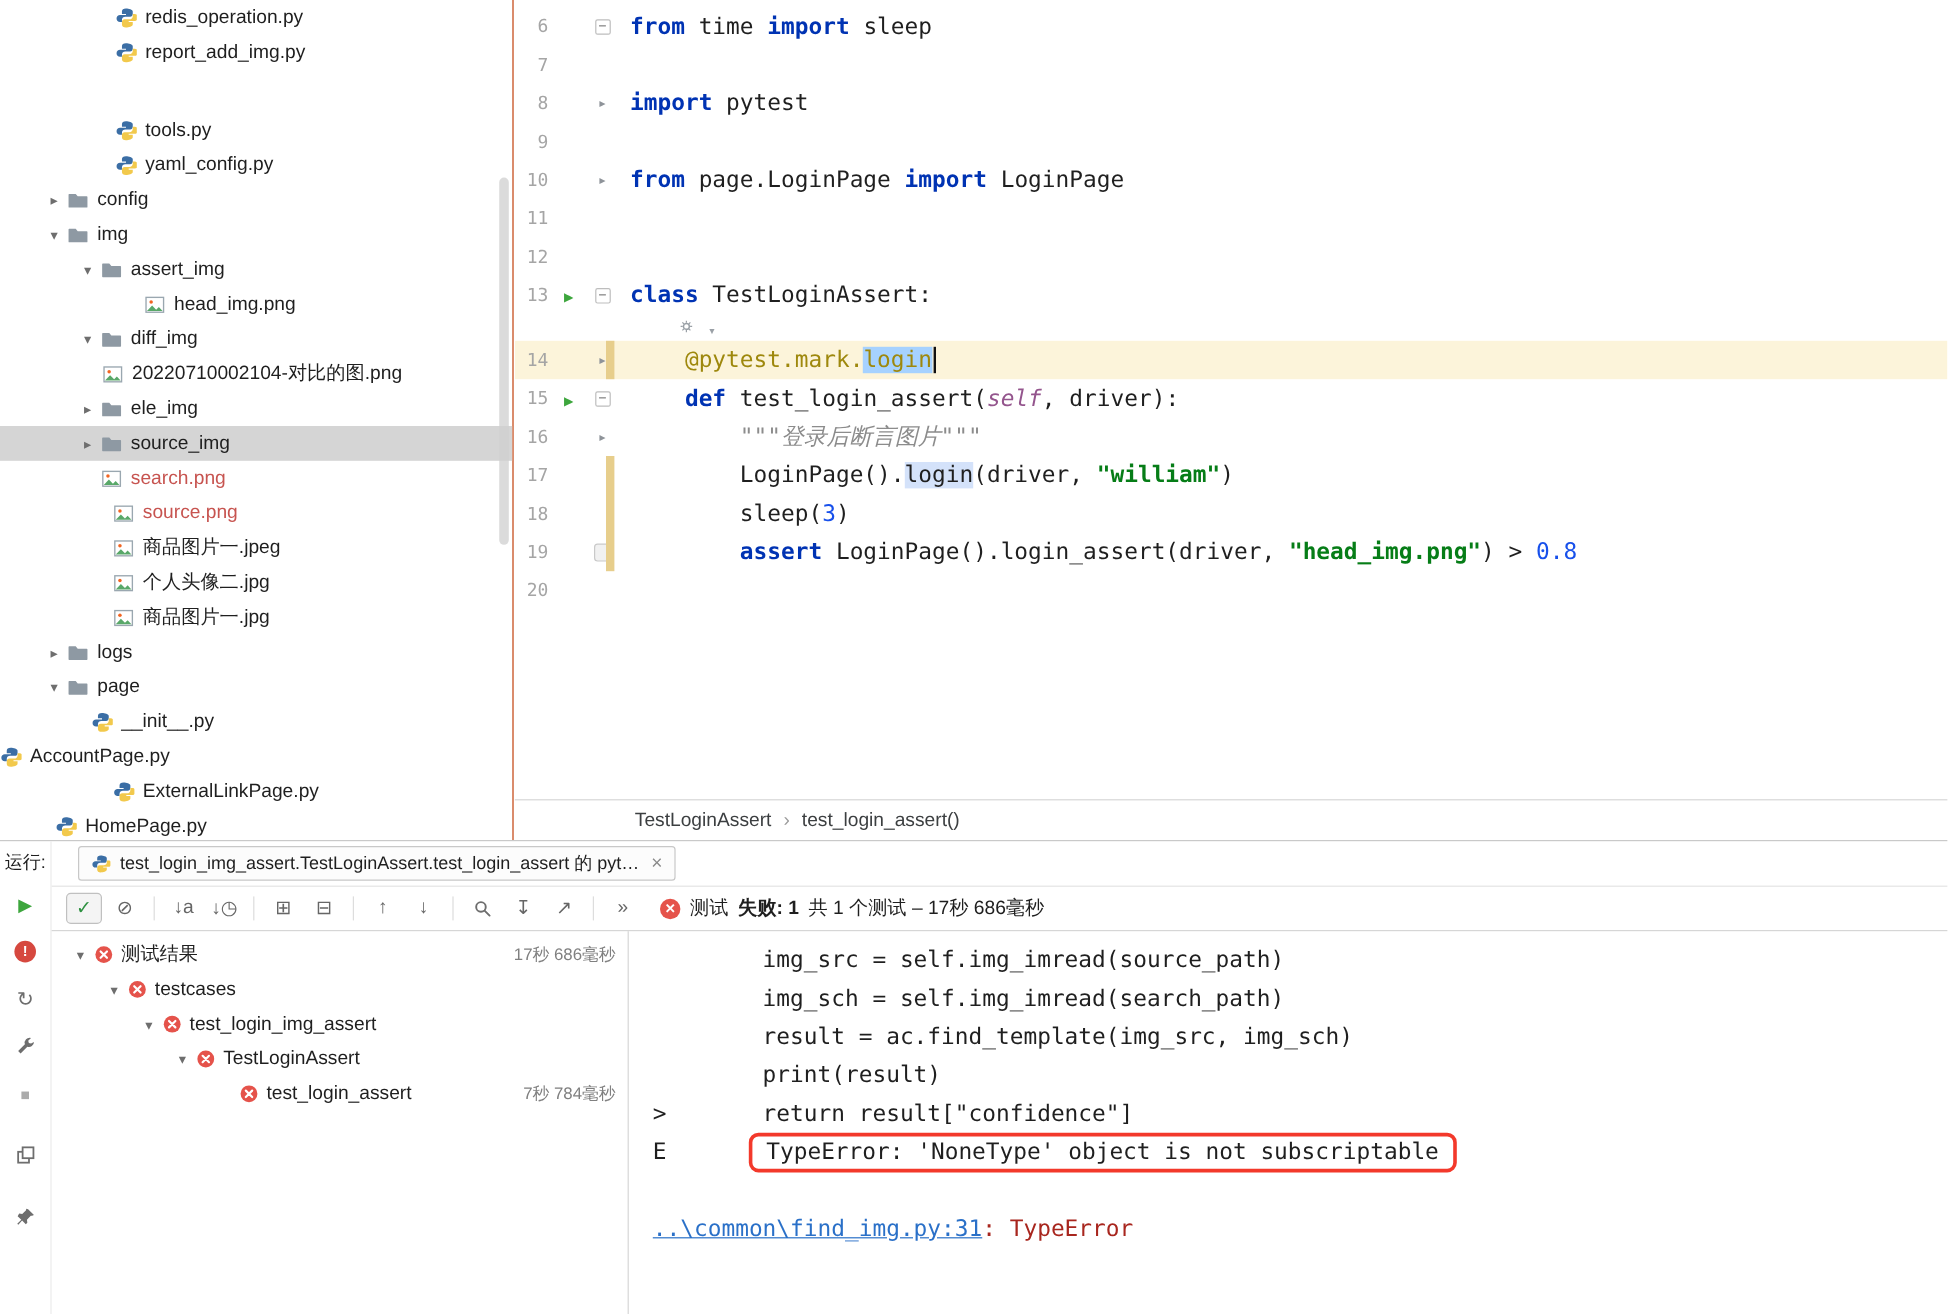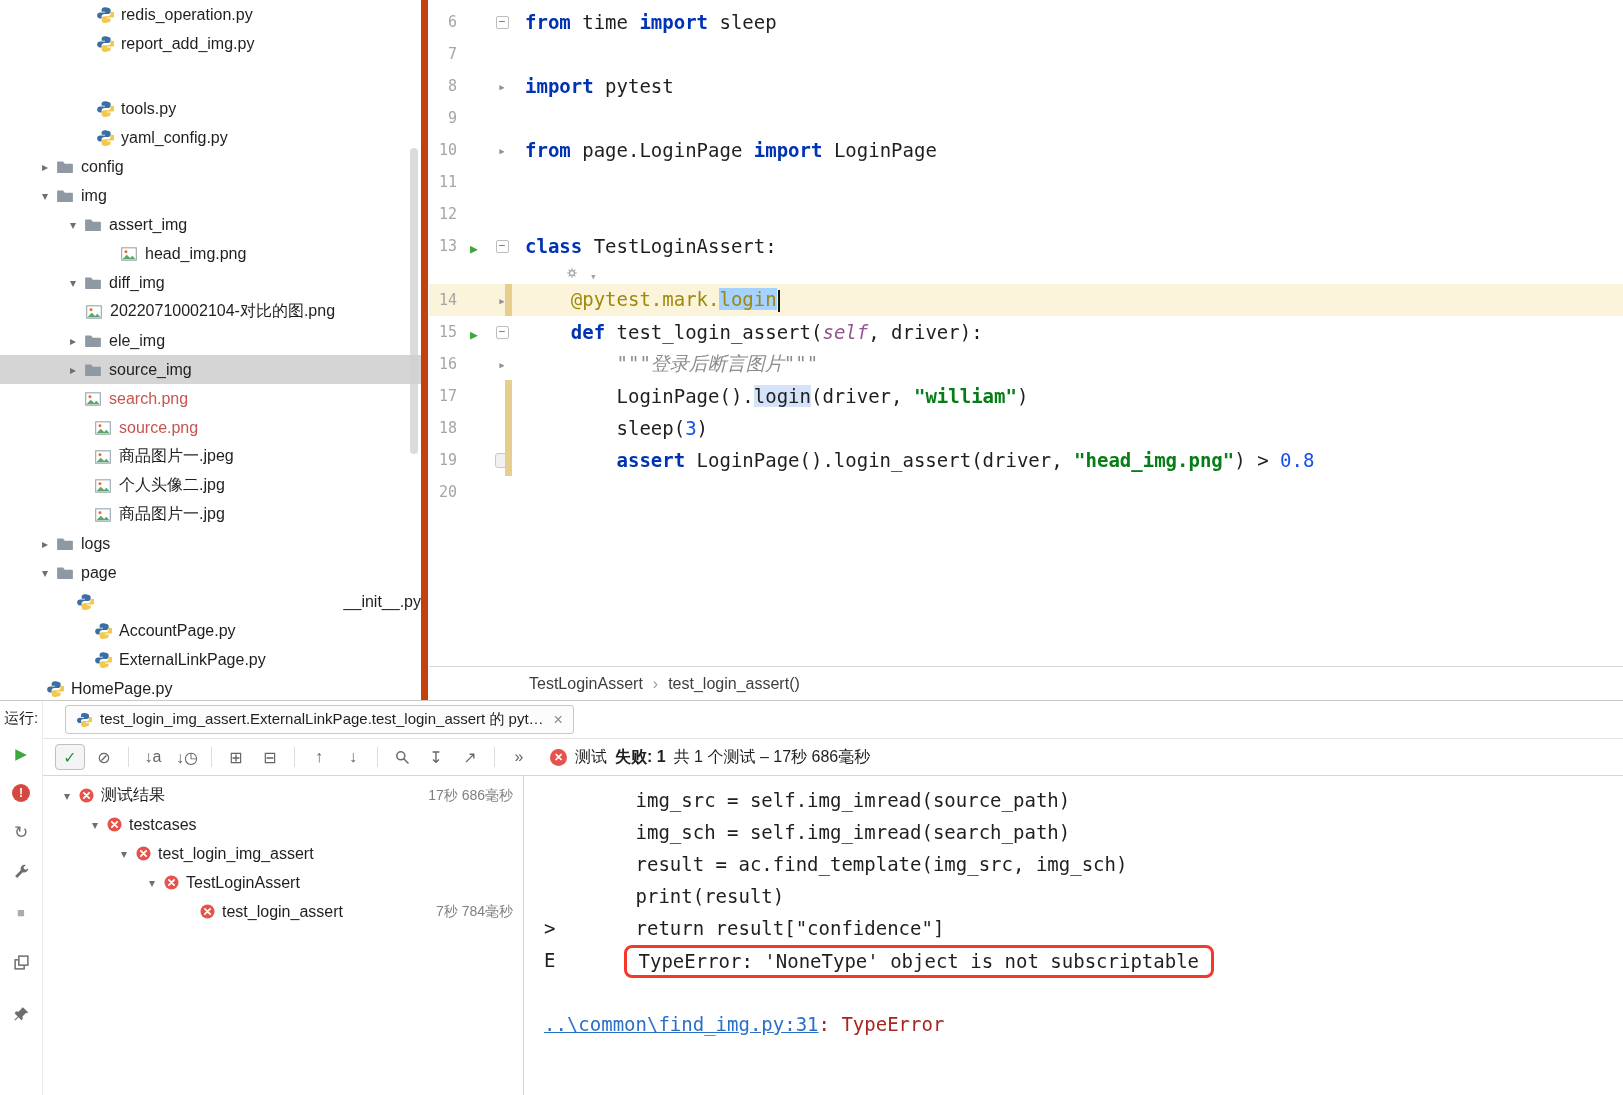--- a/index.html
+++ b/index.html
@@ -1,20 +1,20 @@
 <!DOCTYPE html>
 <html style="--keyword: #0033B3; --string: #067D17; --number: #1750EB; --decorator: #9E880D; --self-param: #94558D; --docstring: #8C8C8C; --caret-row: #FCF4DA; --selection: #A6D2FF; --identifier-highlight: #D4E2FA; --tree-selection: #D5D5D5; --unversioned-red: #C75450; --run-green: #3DA63D; --link-blue: #2A70C8; --stack-error-red: #A8261E; --error-box-red: #F3392B;"><head>
 <meta charset="utf-8">
 <style>
   *{margin:0;padding:0;box-sizing:border-box}
   body{font-family:"Liberation Sans",sans-serif;color:#1f1f1f;background:#fff}
   .ide{position:relative;width:1623px;height:1095px;background:#fff;overflow:hidden}
 
   
-  .project-pane{position:absolute;left:0;top:0;width:428px;height:700px;background:#fff;border-right:7px solid #c2410c;overflow:hidden}
+  .project-pane{position:absolute;left:0;top:0;width:428px;height:700px;background:#fff;border-right:1px solid #c2410c;overflow:hidden}
   .tree-row{display:flex;align-items:center;height:29px;font-size:16px;white-space:nowrap;cursor:default}
   .tree-row.selected{background:var(--tree-selection)}
   .chev{width:22px;color:#6e6e6e;font-size:12px;text-align:center;flex:0 0 auto}
   .ticon{width:18px;height:18px;margin-right:7px;flex:0 0 auto;display:inline-flex;align-items:center;justify-content:center}
   .ticon svg{width:18px;height:18px}
   .tlabel.red{color:var(--unversioned-red)}
   .tree-scrollbar{position:absolute;right:3px;top:148px;width:8px;height:306px;background:#CFCFCF;border-radius:4px;opacity:.75}
 
   
   .editor-pane{position:absolute;left:429px;top:0;width:1194px;height:666px;background:#fff;overflow:hidden}
@@ -264,30 +264,30 @@
         </div>
         <div class="tree-row" style="padding-left: 34px;">
           <span class="chev">▾</span>
           <span class="ticon">
             <svg viewBox="0 0 16 16">
               <path d="M1.5 3.2h4.8l1.5 1.8h6.7c.3 0 .5.2.5.5v7.3c0 .3-.2.5-.5.5h-13c-.3 0-.5-.2-.5-.5V3.7c0-.3.2-.5.5-.5z" fill="#8E99A3"></path>
             </svg>
           </span>
           <span class="tlabel">page</span>
         </div>
-        <div class="tree-row" style="padding-left: 76px; justify-content: space-between;">
+        <div class="tree-row" style="padding-left: 76px;">
           <span class="ticon">
             <svg viewBox="0 0 16 16">
               <path fill="#3B6EA5" d="M8 1C6 1 5 1.9 5 3.2V5h3v.8H3.6C2.1 5.8 1 6.9 1 8.4S2.1 11 3.6 11H5V9.3C5 7.9 6.1 7 7.5 7H11c1.2 0 2-.9 2-2V3.2C13 1.9 10 1 8 1z"></path>
               <path fill="#F2C94C" d="M8 15c2 0 5-.9 5-2.2V11h-3v-.8h4.4c1.5 0 2.6-1.1 2.6-2.6S15.9 5 14.4 5H13v1.7C13 8.1 11.9 9 10.5 9H7c-1.2 0-2 .9-2 2v1.8C5 14.1 6 15 8 15z"></path>
             </svg>
           </span>
           <span class="tlabel">__init__.py</span>
         </div>
-        <div class="tree-row" style="padding-left: 94px; text-align: right;">
+        <div class="tree-row" style=" text-align: right;">
           <span class="ticon">
             <svg viewBox="0 0 16 16">
               <path fill="#3B6EA5" d="M8 1C6 1 5 1.9 5 3.2V5h3v.8H3.6C2.1 5.8 1 6.9 1 8.4S2.1 11 3.6 11H5V9.3C5 7.9 6.1 7 7.5 7H11c1.2 0 2-.9 2-2V3.2C13 1.9 10 1 8 1z"></path>
               <path fill="#F2C94C" d="M8 15c2 0 5-.9 5-2.2V11h-3v-.8h4.4c1.5 0 2.6-1.1 2.6-2.6S15.9 5 14.4 5H13v1.7C13 8.1 11.9 9 10.5 9H7c-1.2 0-2 .9-2 2v1.8C5 14.1 6 15 8 15z"></path>
             </svg>
           </span>
           <span class="tlabel">AccountPage.py</span>
         </div>
         <div class="tree-row" style="padding-left: 94px;">
           <span class="ticon">
@@ -465,21 +465,21 @@
       </div>
     <div class="run-main">
       <div class="tabs-row">
         <div class="run-tab">
           <span class="ticon" id="tab-icon">
               <svg viewBox="0 0 16 16">
                 <path fill="#3B6EA5" d="M8 1C6 1 5 1.9 5 3.2V5h3v.8H3.6C2.1 5.8 1 6.9 1 8.4S2.1 11 3.6 11H5V9.3C5 7.9 6.1 7 7.5 7H11c1.2 0 2-.9 2-2V3.2C13 1.9 10 1 8 1z"></path>
                 <path fill="#F2C94C" d="M8 15c2 0 5-.9 5-2.2V11h-3v-.8h4.4c1.5 0 2.6-1.1 2.6-2.6S15.9 5 14.4 5H13v1.7C13 8.1 11.9 9 10.5 9H7c-1.2 0-2 .9-2 2v1.8C5 14.1 6 15 8 15z"></path>
               </svg>
             </span>
-          <span>test_login_img_assert.ExternalLinkPage.test_login_assert 的 pyt…</span>
+          <span>test_login_img_assert.TestLoginAssert.test_login_assert 的 pyt…</span>
           <span class="tab-close">×</span>
         </div>
       </div>
       <div class="toolbar" id="run-toolbar">
           <span class="tb-icon boxed green">✓</span>
           <span class="tb-icon">⊘</span>
           <span class="tb-sep"></span>
           <span class="tb-icon">↓a</span>
           <span class="tb-icon">↓◷</span>
           <span class="tb-sep"></span>

